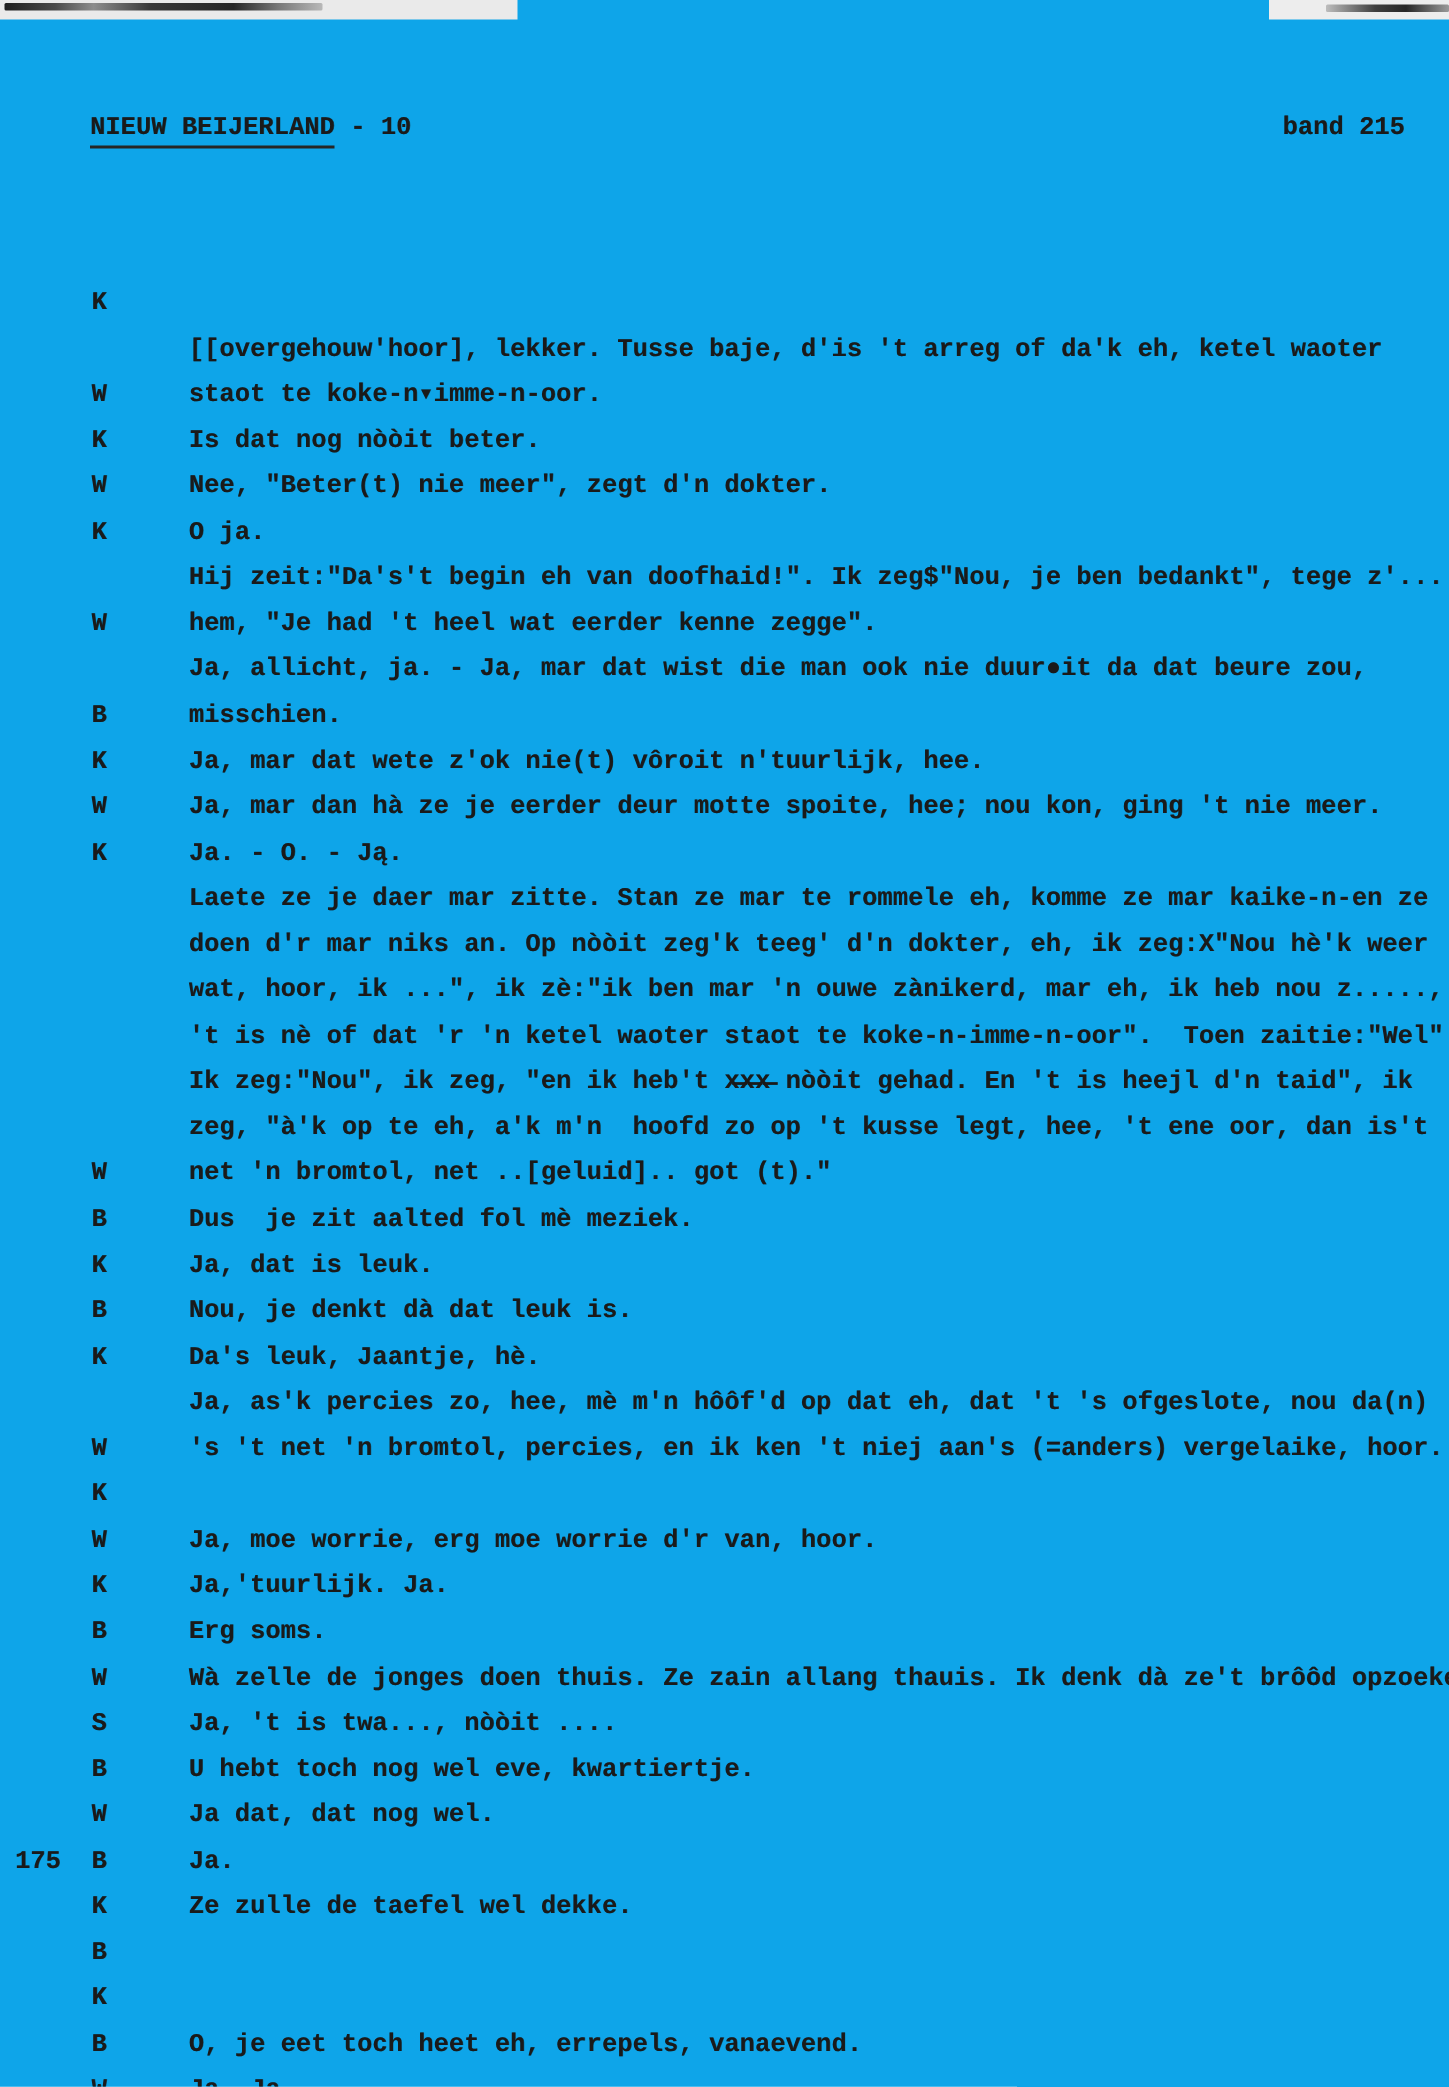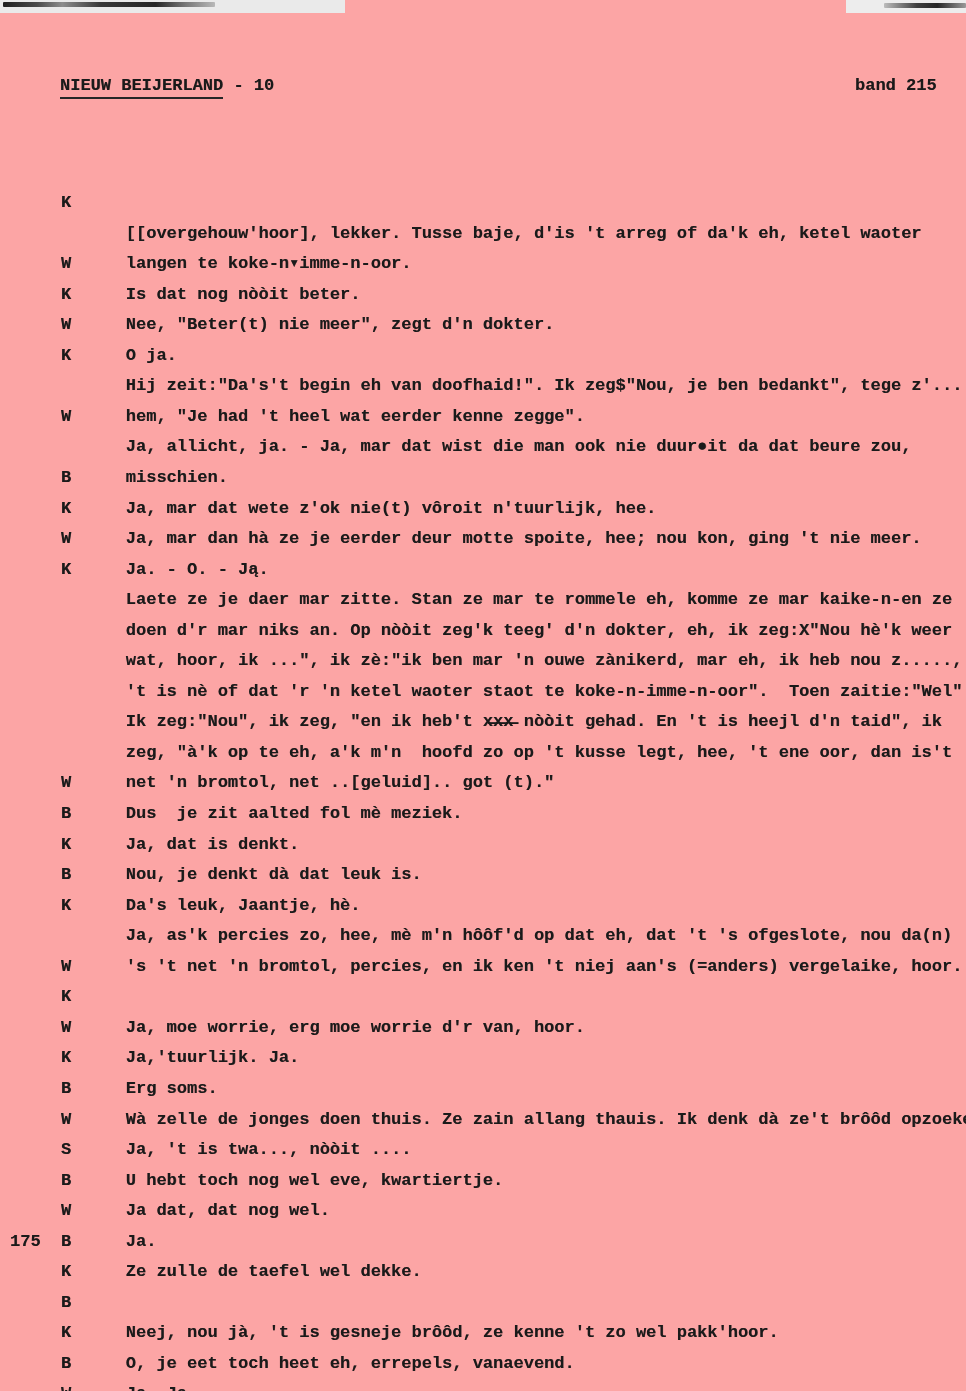--- a/index.html
+++ b/index.html
@@ -3,21 +3,21 @@
 <meta charset="utf-8">
 <style>
   html,body { margin:0; padding:0; }
   body {
     width:966px; height:1391px;
     background:#ffffff;
     font-family:"Liberation Mono","DejaVu Sans Mono",monospace;
   }
   .page {
     position:relative; width:966px; height:1391px; overflow:hidden;
-    background:#fca5a5; color:#1a1a1a;
+    background:#0ea5e9; color:#1a1a1a;
   }
   
   .edge-strip { position:absolute; top:0; height:13px; background:#eaeaea; }
   .edge-strip.left { left:0; width:345px; }
   .edge-strip.right { left:846px; width:120px; background:#ededed; }
   .scan-artifact { position:absolute; border-radius:1px; }
   .artifact-left {
     left:3px; top:2px; width:212px; height:5px;
     background:linear-gradient(90deg,#1f1f1f 0%,#4a4a4a 16%,#8d8d8d 28%,#383838 46%,#262626 72%,#777 86%,#b8b8b8 100%);
   }
@@ -58,21 +58,21 @@
   <div class="transcript">
   <div class="line">
     <span class="num"></span>
     <span class="spk">K</span>
     <span class="txt">[[overgehouw'hoor], lekker. Tusse baje, d'is 't arreg of da'k eh, ketel waoter</span>
   </div>
 
   <div class="line">
     <span class="num"></span>
     <span class="spk"></span>
-    <span class="txt">langen te koke-n▾imme-n-oor.</span>
+    <span class="txt">staot te koke-n▾imme-n-oor.</span>
   </div>
 
   <div class="line">
     <span class="num"></span>
     <span class="spk">W</span>
     <span class="txt">Is dat nog nòòit beter.</span>
   </div>
 
   <div class="line">
     <span class="num"></span>
@@ -172,21 +172,21 @@
 
   <div class="line">
     <span class="num"></span>
     <span class="spk">W</span>
     <span class="txt">Dus  je zit aalted fol mè meziek.</span>
   </div>
 
   <div class="line">
     <span class="num"></span>
     <span class="spk">B</span>
-    <span class="txt">Ja, dat is denkt.</span>
+    <span class="txt">Ja, dat is leuk.</span>
   </div>
 
   <div class="line">
     <span class="num"></span>
     <span class="spk">K</span>
     <span class="txt">Nou, je denkt dà dat leuk is.</span>
   </div>
 
   <div class="line">
     <span class="num"></span>
@@ -266,21 +266,20 @@
   </div>
 
   <div class="line">
     <span class="num">175</span>
     <span class="spk">K</span>
   </div>
 
   <div class="line">
     <span class="num"></span>
     <span class="spk">B</span>
-    <span class="txt">Neej, nou jà, 't is gesneje brôôd, ze kenne 't zo wel pakk'hoor.</span>
   </div>
 
   <div class="line">
     <span class="num"></span>
     <span class="spk">K</span>
     <span class="txt">O, je eet toch heet eh, errepels, vanaevend.</span>
   </div>
 
   <div class="line">
     <span class="num"></span>

